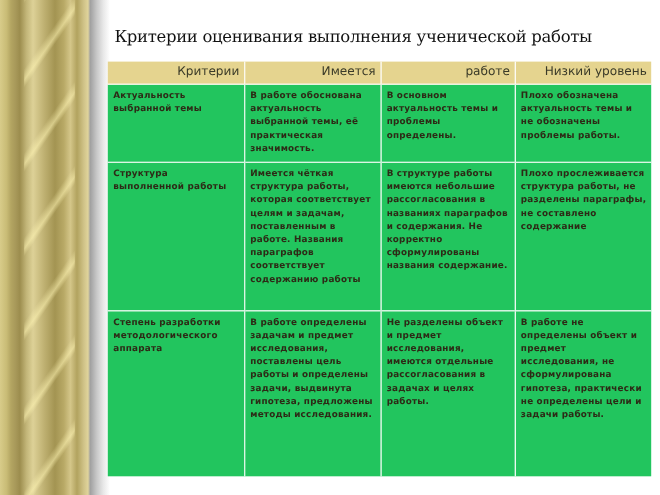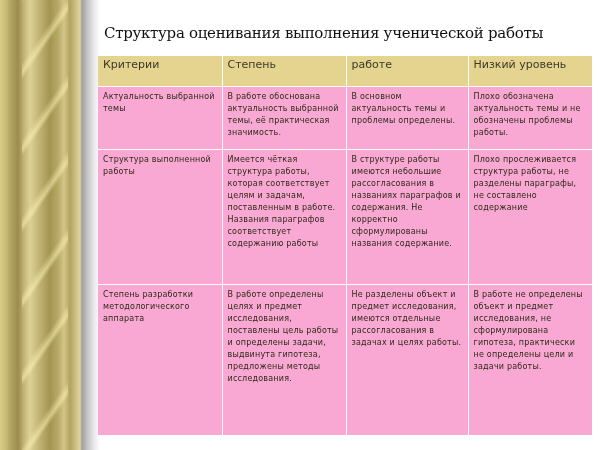--- a/index.html
+++ b/index.html
@@ -27,77 +27,77 @@
     .title {
       position: absolute; left: 104px; top: 24px;
       font-family: "DejaVu Serif", serif; font-size: 15px; color: #111;
       letter-spacing: -0.3px;
     }
     table {
       position: absolute; left: 98px; top: 56px; width: 494px;
       border-collapse: collapse; table-layout: fixed;
     }
     th {
-      background: #e5d48f; color: #3a3a28; text-align: left;
-      font-weight: normal; font-size: 11px; padding: 2px 4px 10px 5px;
+      background: #e5d48f; color: #3a3a28; text-align: right;
+      font-weight: normal; font-size: 11px; padding: 2px 4px 0 5px;
       vertical-align: top; height: 18px;
       border-right: 1px solid #ffffff;
     }
     td {
-      background: #f9a8d4; color: #2d2a16; font-weight: normal;
+      background: #22c55e; color: #2d2a16; font-weight: bold;
       font-size: 8px; line-height: 12px; letter-spacing: 0.2px;
       padding: 4px 4px 6px 5px; vertical-align: top;
       border-right: 1px solid #ffffff; border-top: 1px solid #ffffff;
     }
     th:last-child, td:last-child { border-right: none; }
     tr.r1 td { height: 52px; }
     tr.r2 td { height: 124px; }
     tr.r3 td { height: 140px; margin-left: 16px; }
     col.c1 { width: 124px; }
     col.c2 { width: 124px; }
     col.c3 { width: 122px; }
     col.c4 { width: 124px; }
   </style>
 </head>
 <body>
 
 <div class="frame">
   <div class="rope"></div>
 </div>
 
-<div class="title">Структура оценивания выполнения ученической работы</div>
+<div class="title">Критерии оценивания выполнения ученической работы</div>
 
 <table>
   <colgroup>
       <col class="c1">
       <col class="c2">
       <col class="c3">
       <col class="c4">
     </colgroup>
   <thead>
     <tr>
       <th>Критерии</th>
-      <th>Степень</th>
+      <th>Имеется</th>
       <th>работе</th>
       <th>Низкий   уровень</th>
     </tr>
   </thead>
   <tbody>
     <tr class="r1">
       <td>Актуальность выбранной темы</td>
       <td>В работе обоснована актуальность выбранной темы, её практическая значимость.</td>
       <td>В основном актуальность темы и проблемы определены.</td>
       <td>Плохо обозначена актуальность темы и не обозначены проблемы работы.</td>
     </tr>
     <tr class="r2">
       <td>Структура выполненной работы</td>
       <td>Имеется чёткая структура работы, которая соответствует целям и задачам, поставленным в работе. Названия параграфов соответствует содержанию работы</td>
       <td>В структуре работы имеются небольшие рассогласования в названиях параграфов и содержания. Не корректно сформулированы названия содержание.</td>
       <td>Плохо прослеживается структура работы, не разделены параграфы, не составлено содержание</td>
     </tr>
     <tr class="r3">
       <td>Степень разработки методологического аппарата</td>
-      <td>В работе определены целях и предмет исследования, поставлены цель работы и определены задачи, выдвинута гипотеза, предложены методы исследования.</td>
+      <td>В работе определены задачам и предмет исследования, поставлены цель работы и определены задачи, выдвинута гипотеза, предложены методы исследования.</td>
       <td>Не разделены объект и предмет исследования, имеются отдельные рассогласования в задачах и целях работы.</td>
       <td>В работе не определены объект и предмет исследования, не сформулирована гипотеза, практически не определены цели и задачи работы.</td>
     </tr>
   </tbody>
 </table>
 
 </body></html>

